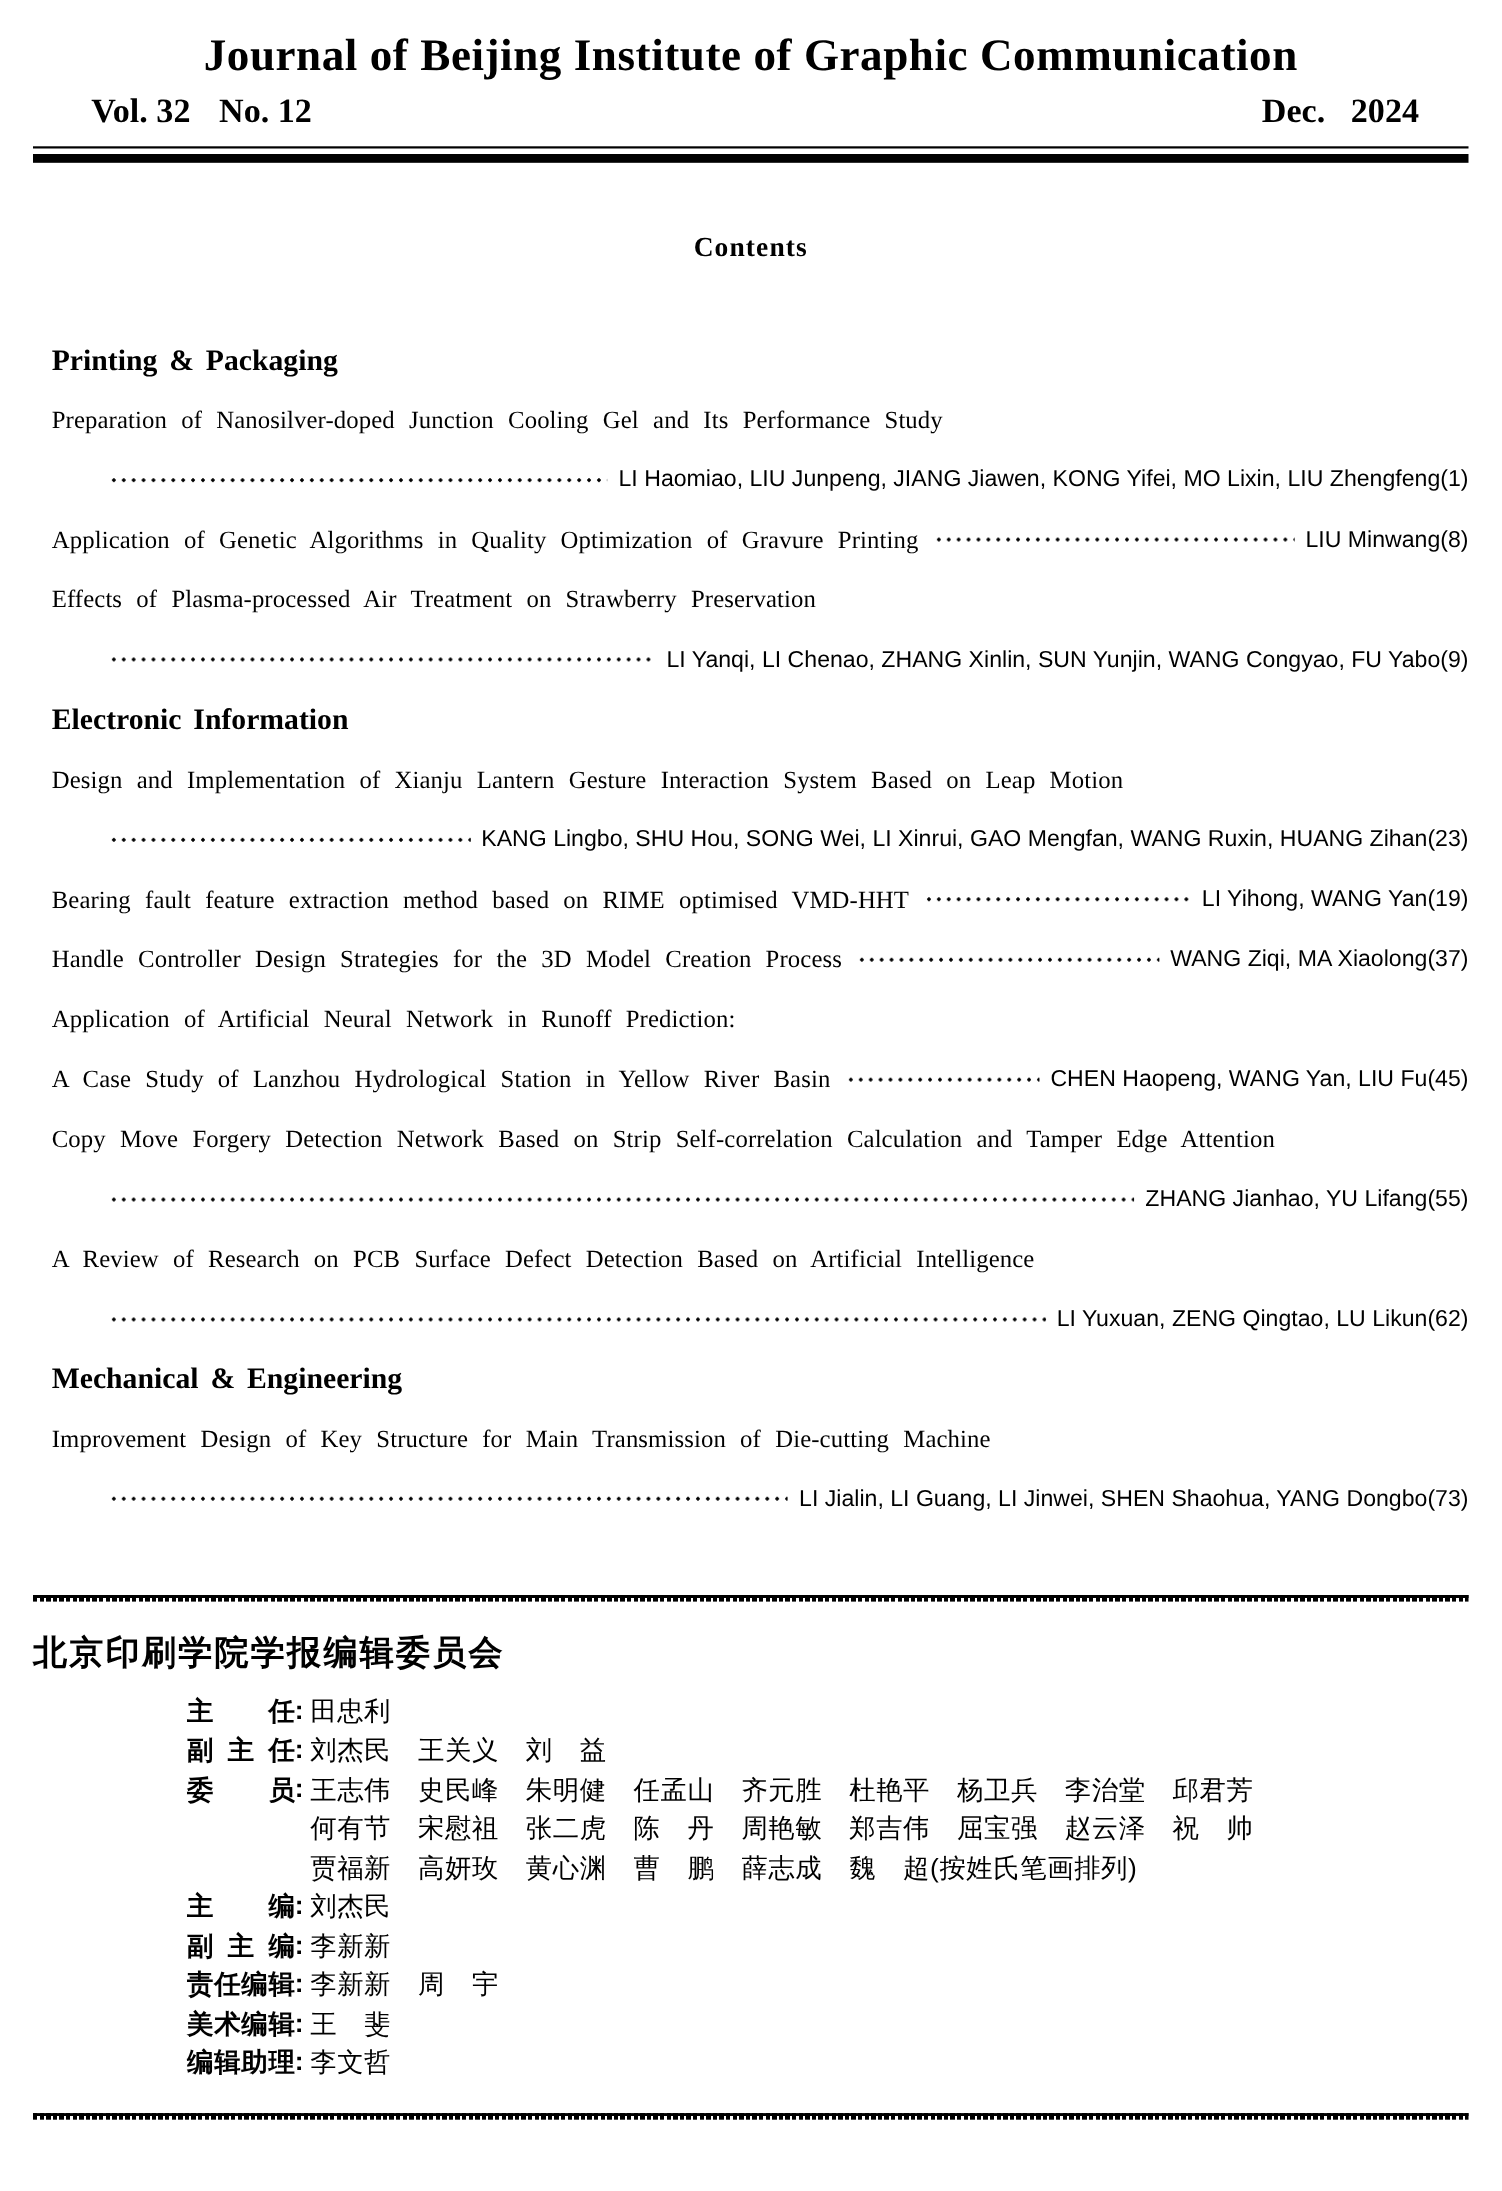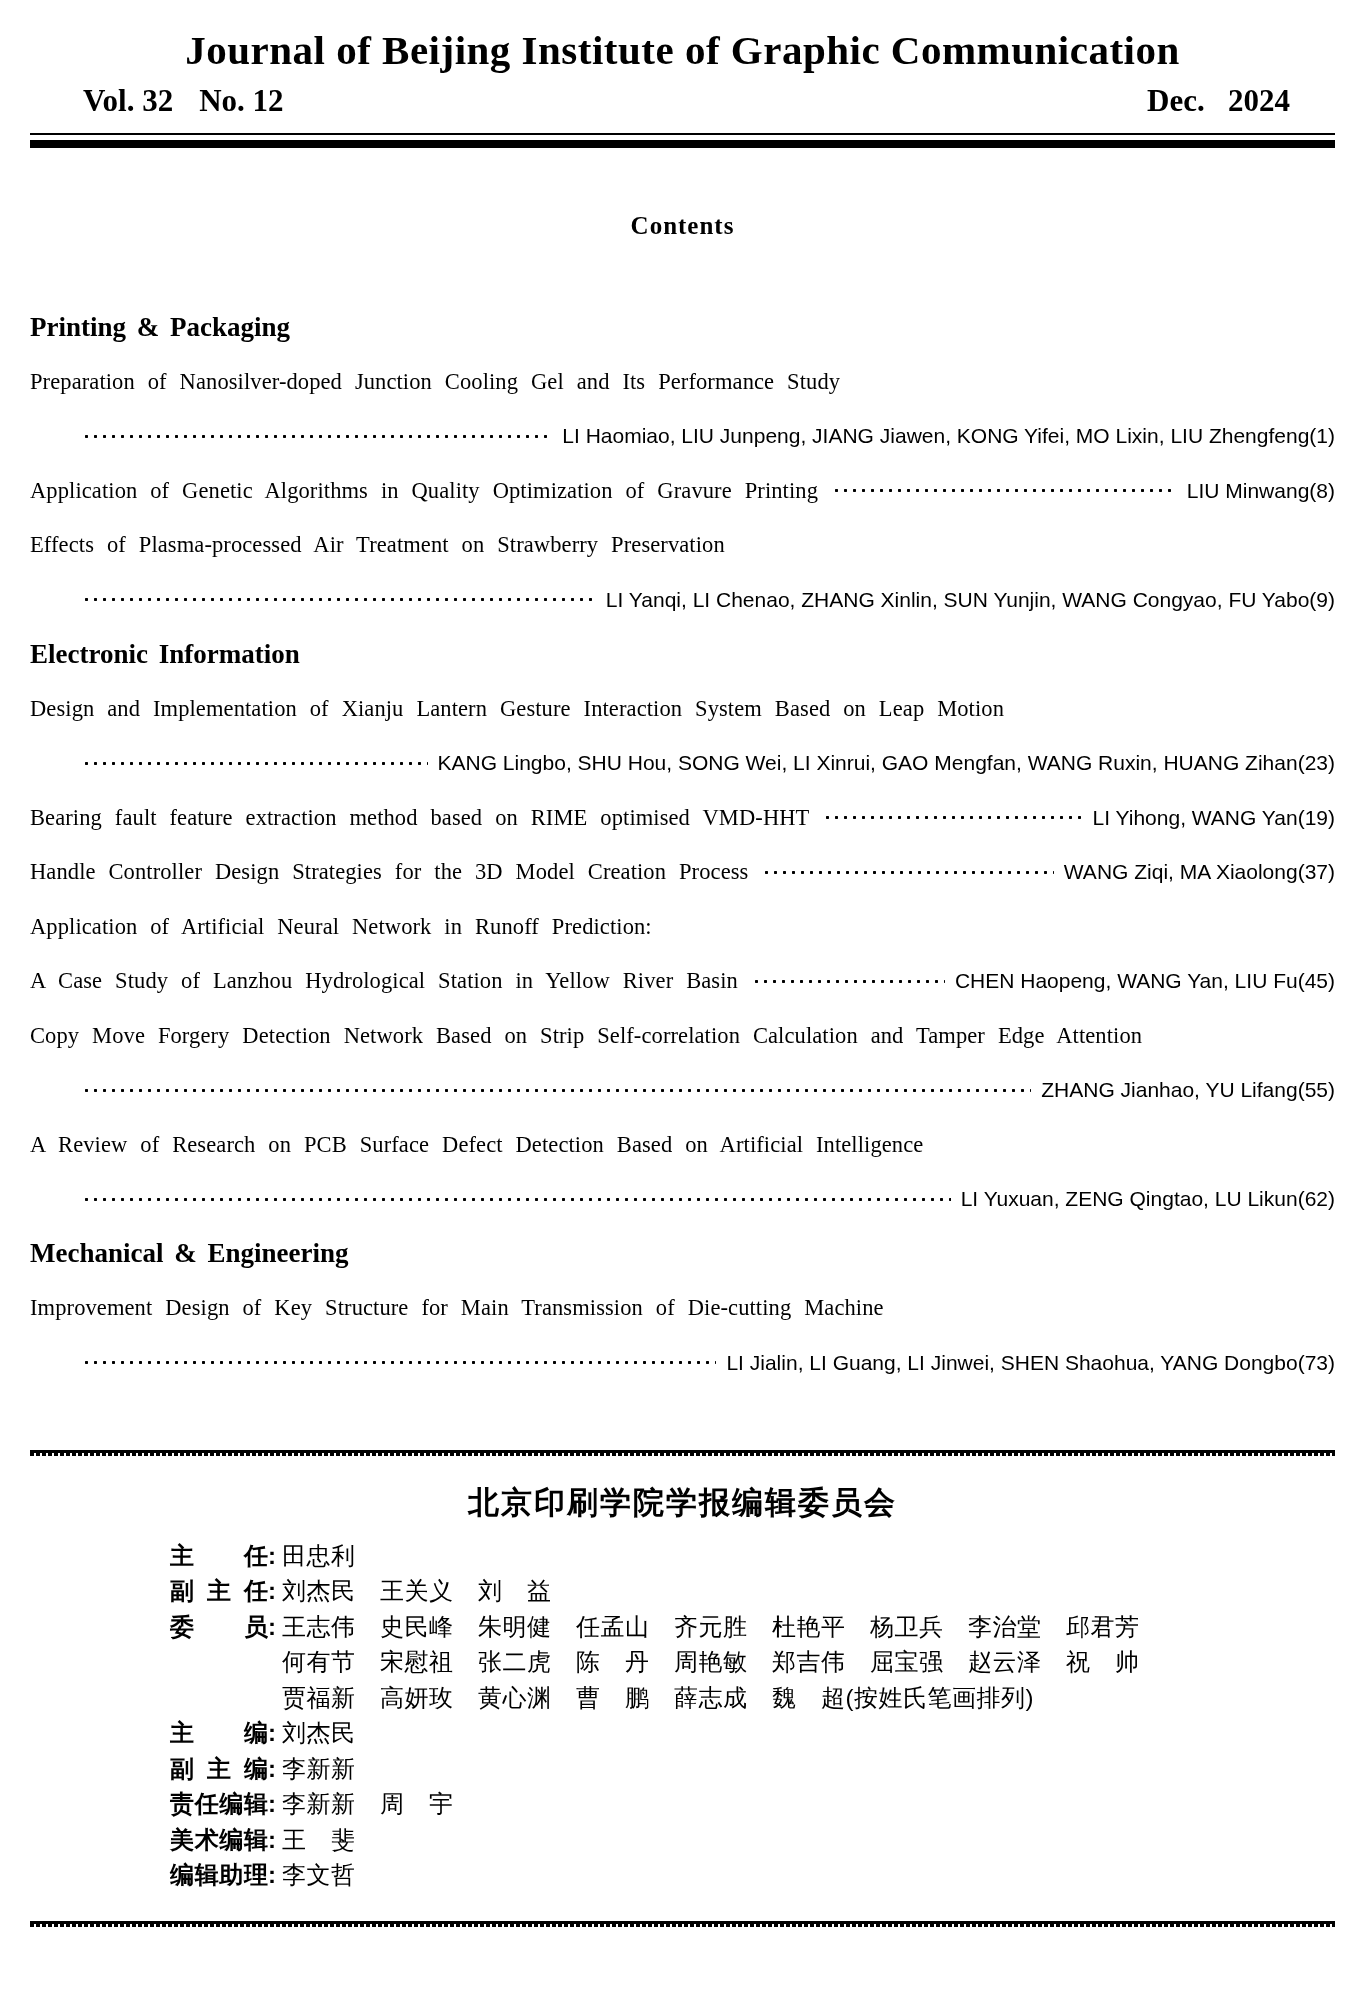--- a/index.html
+++ b/index.html
@@ -47,20 +47,21 @@
     font-weight: bold;
     letter-spacing: 1px;
   }
   .toc { margin-top: 60px; }
   .toc-row {
     height: 54.5px;
     display: flex;
     align-items: center;
     font-size: 22.5px;
     white-space: nowrap;
+    margin-left: 17px;
   }
   .section-heading {
     font-size: 27px;
     font-weight: bold;
     word-spacing: 0.15em;
   }
   .article-title, .article-title2 {
     word-spacing: 0.32em;
     letter-spacing: 0.1px;
   }
@@ -84,21 +85,21 @@
   
   .board-divider, .footer-divider {
     margin-top: 60px;
     height: 6px;
     background-image:
       linear-gradient(#000 0 3px, transparent 3px),
       repeating-linear-gradient(90deg, #000 0 4px, #fff 4px 6px);
   }
   .board-title {
     margin-top: 26px;
-    text-align: center;
+    text-align: left;
     font-size: 31px;
     font-weight: bold;
     letter-spacing: 2px;
     font-family: "Liberation Sans", "DejaVu Sans", sans-serif;
   }
   .board { margin-top: 14px; }
   .board-row {
     height: 35.5px;
     display: flex;
     align-items: center;

